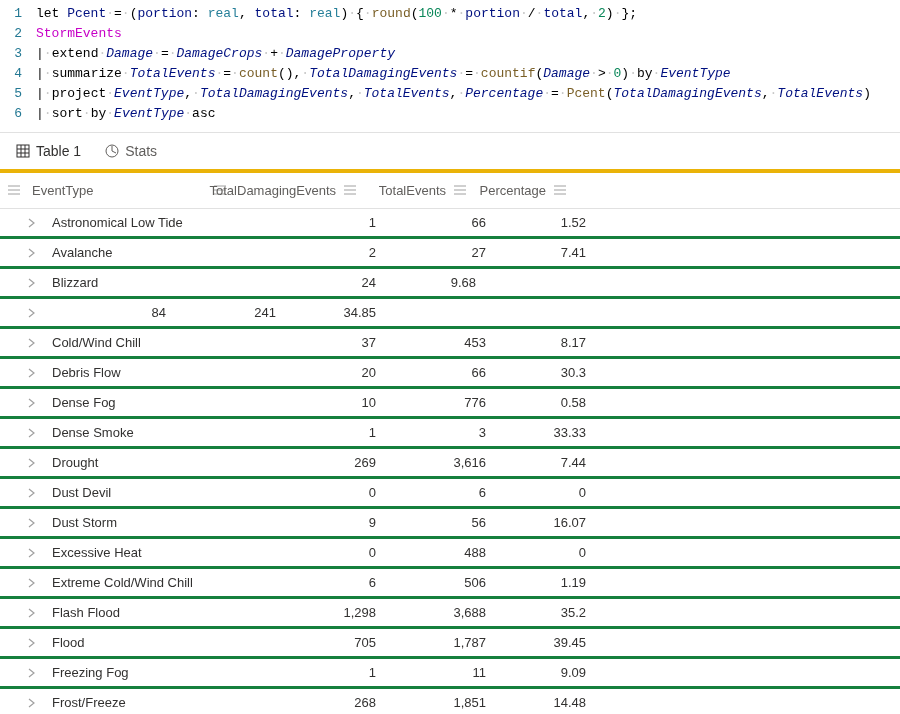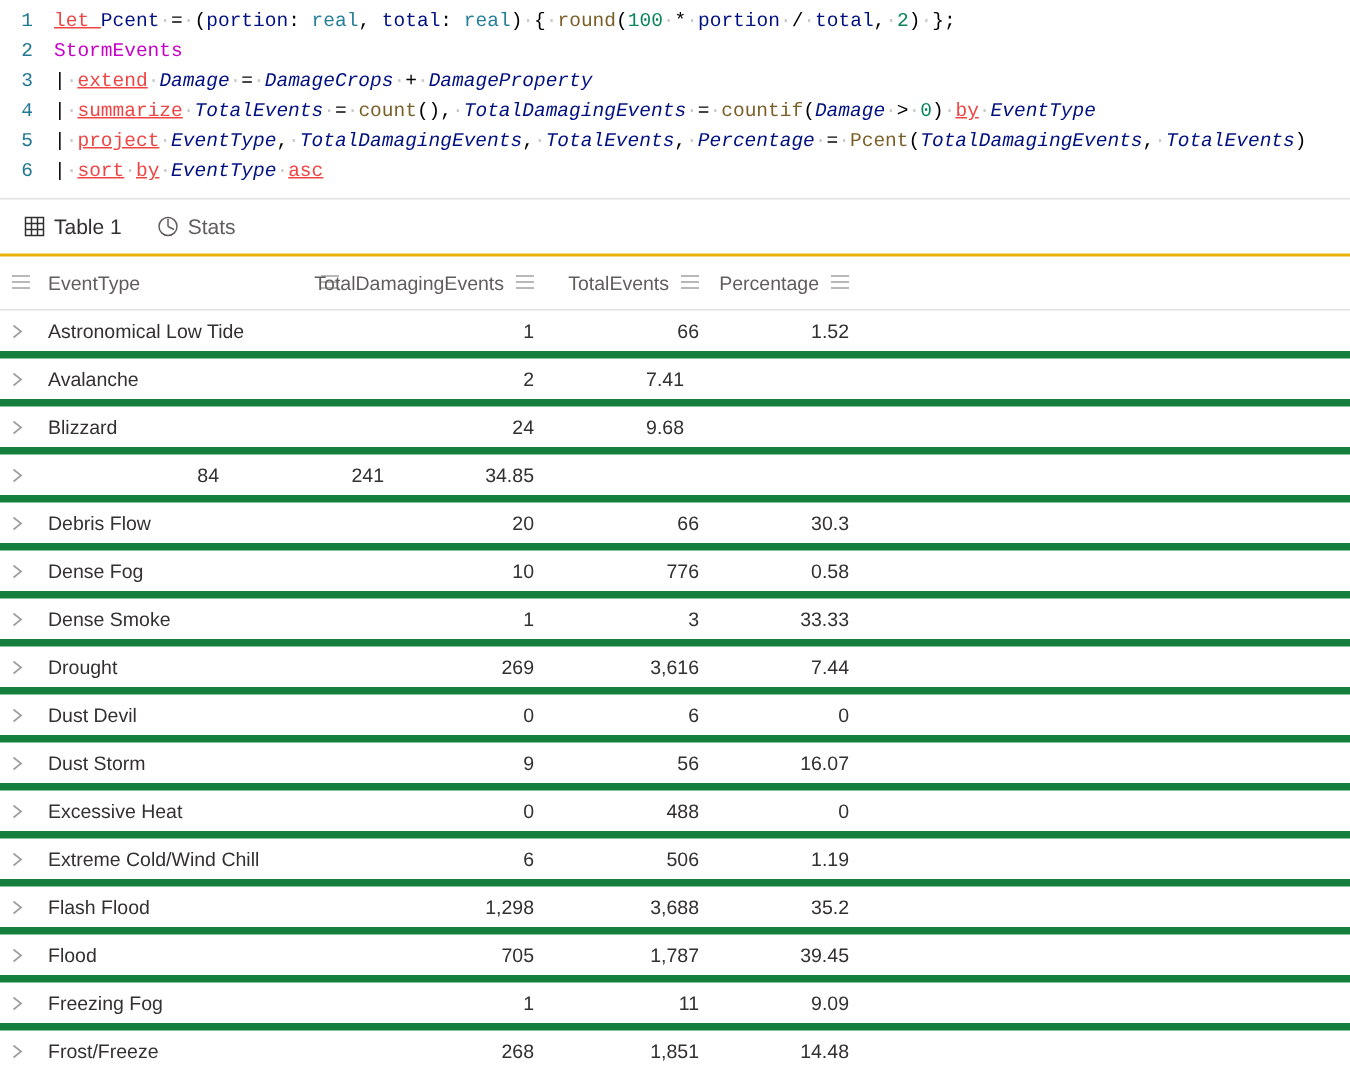--- a/index.html
+++ b/index.html
@@ -26,36 +26,36 @@
     width: 36px;
     text-align: right;
     padding-right: 14px;
     color: #237893;
     user-select: none;
     flex-shrink: 0;
   }
   .code {
     white-space: pre;
   }
-  .kw-blue { color: #ef4444; text-decoration: underline; }
+  .kw-blue { color: #000000; }
   .ident { color: #001080; }
   .punct { color: #000000; }
   .teal { color: #267f99; }
   .num { color: #098658; }
   .func { color: #795e26; }
   .tbl { color: #c700c7; }
   .col { color: #001080; font-style: italic; }
   .op { color: #000000; }
 
   .tabs {
     display: flex;
     align-items: center;
     gap: 24px;
     padding: 10px 16px 10px 16px;
-    border-bottom: 2px solid #eab308;
+    border-bottom: 4px solid #eab308;
     font-size: 14px;
   }
   .tab {
     display: flex;
     align-items: center;
     gap: 6px;
     color: #605e5c;
     cursor: pointer;
   }
   .tab.active { color: #323130; }
@@ -86,22 +86,23 @@
     color: #a0a0a0;
   }
   .grid-head .headlabel { flex: 0 0 auto; }
   .grid-head .cell-event .menu-icon { margin-left: auto; }
   .grid-head .cell-num1 .menu-icon,
   .grid-head .cell-num2 .menu-icon,
   .grid-head .cell-num3 .menu-icon { margin-left: 8px; }
 
   .row {
     display: flex;
-    border-bottom: 5px solid #15803d;
+    border-bottom: 3px solid #15803d;
     font-size: 13px;
+    padding-left: 20px;
   }
   .row .cell { padding: 6px 8px; display:flex; align-items:center;}
   .row .cell-caret { color: #a0a0a0; justify-content:center; cursor:pointer;}
   .row .cell-num1, .row .cell-num2, .row .cell-num3 { justify-content:flex-end; }
   .caret-svg { transform: none; }
 </style>
 </head>
 <body>
 
 <div class="editor" id="editor">
@@ -221,20 +222,21 @@
         <div class="cell cell-num3">1.52</div>
       </div>
       <div class="row">
         <div class="cell cell-caret">
           <svg class="caret-svg" width="8" height="10" viewBox="0 0 8 10">
             <path d="M1 1 L6 5 L1 9" fill="none" stroke="#a0a0a0" stroke-width="1.2"></path>
           </svg>
         </div>
         <div class="cell cell-event">Avalanche</div>
         <div class="cell cell-num1">2</div>
+        <div class="cell cell-num2">27</div>
         <div class="cell cell-num3">7.41</div>
       </div>
       <div class="row">
         <div class="cell cell-caret">
           <svg class="caret-svg" width="8" height="10" viewBox="0 0 8 10">
             <path d="M1 1 L6 5 L1 9" fill="none" stroke="#a0a0a0" stroke-width="1.2"></path>
           </svg>
         </div>
         <div class="cell cell-event">Blizzard</div>
         <div class="cell cell-num1">24</div>
@@ -242,20 +244,31 @@
       </div>
       <div class="row">
         <div class="cell cell-caret">
           <svg class="caret-svg" width="8" height="10" viewBox="0 0 8 10">
             <path d="M1 1 L6 5 L1 9" fill="none" stroke="#a0a0a0" stroke-width="1.2"></path>
           </svg>
         </div>
         <div class="cell cell-num1">84</div>
         <div class="cell cell-num2">241</div>
         <div class="cell cell-num3">34.85</div>
+      </div>
+      <div class="row">
+        <div class="cell cell-caret">
+          <svg class="caret-svg" width="8" height="10" viewBox="0 0 8 10">
+            <path d="M1 1 L6 5 L1 9" fill="none" stroke="#a0a0a0" stroke-width="1.2"></path>
+          </svg>
+        </div>
+        <div class="cell cell-event">Cold/Wind Chill</div>
+        <div class="cell cell-num1">37</div>
+        <div class="cell cell-num2">453</div>
+        <div class="cell cell-num3">8.17</div>
       </div>
       <div class="row">
         <div class="cell cell-caret">
           <svg class="caret-svg" width="8" height="10" viewBox="0 0 8 10">
             <path d="M1 1 L6 5 L1 9" fill="none" stroke="#a0a0a0" stroke-width="1.2"></path>
           </svg>
         </div>
         <div class="cell cell-event">Debris Flow</div>
         <div class="cell cell-num1">20</div>
         <div class="cell cell-num2">66</div>

